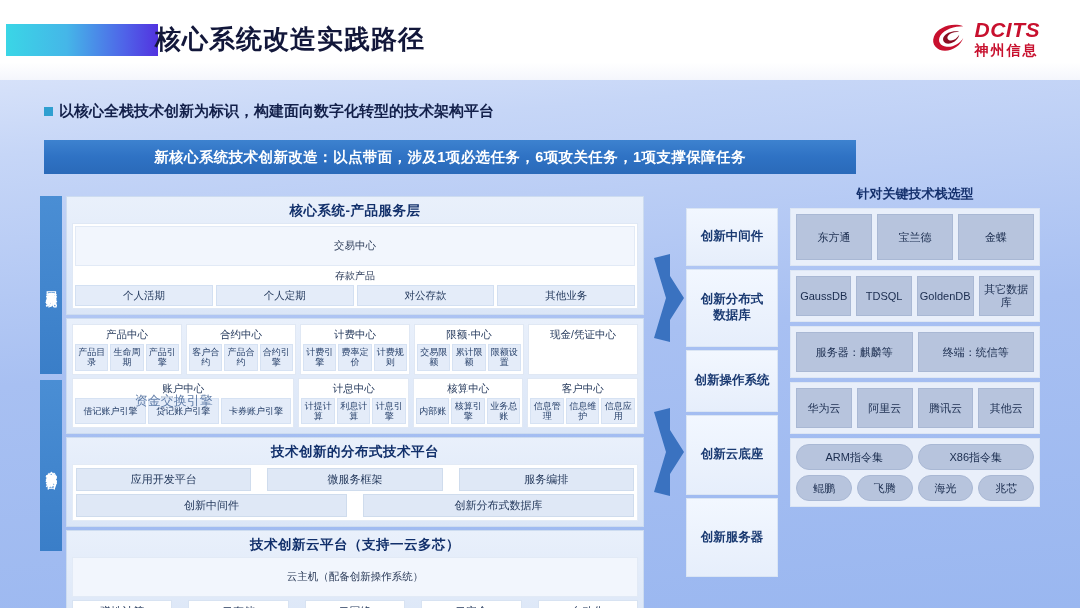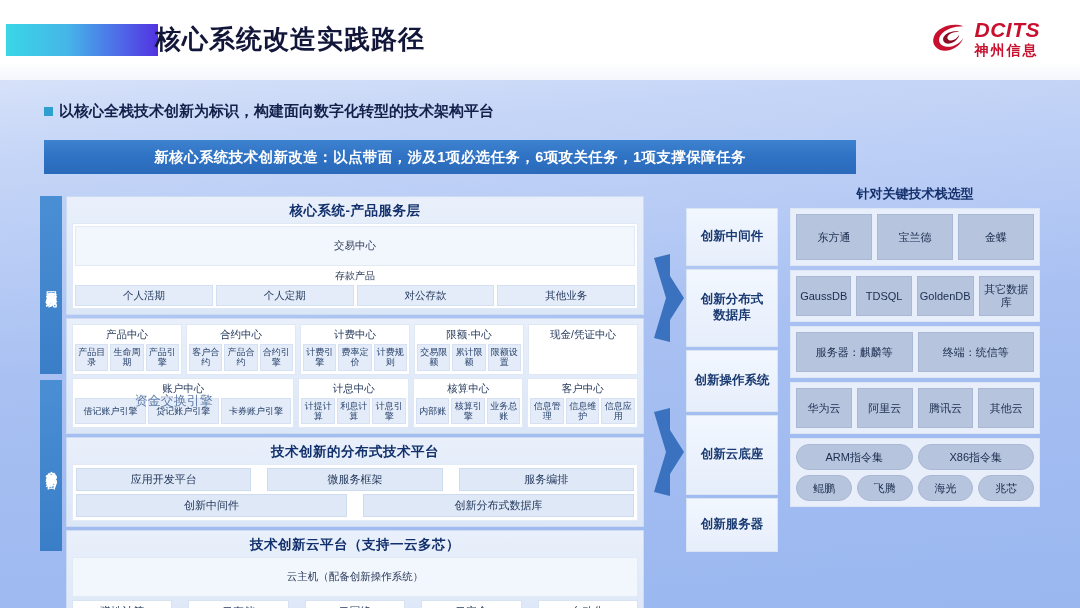--- a/index.html
+++ b/index.html
@@ -310,21 +310,21 @@
 <svg class="arrow" style="left:652px; top:404px;" width="34" height="96" viewBox="0 0 34 96">
   <path d="M2 8 L18 4 L18 26 L32 48 L18 70 L18 92 L2 88 L14 48 Z"></path>
 </svg>
 
 <div class="mid-col">
   <div class="mid-item" style="height:58px">创新中间件</div>
   <div class="mid-item" style="height:78px">创新分布式
 数据库</div>
   <div class="mid-item" style="height:62px">创新操作系统</div>
   <div class="mid-item" style="height:80px">创新云底座</div>
-  <div class="mid-item" style="height:54px">创新服务器</div>
+  <div class="mid-item" style="height:79px">创新服务器</div>
 </div>
 
 <div class="right-col">
   <div class="right-head">针对关键技术栈选型</div>
 
   <div class="rbox">
     <div class="rrow">
       <div class="rcell tall">东方通</div>
       <div class="rcell tall">宝兰德</div>
       <div class="rcell tall">金蝶</div>

